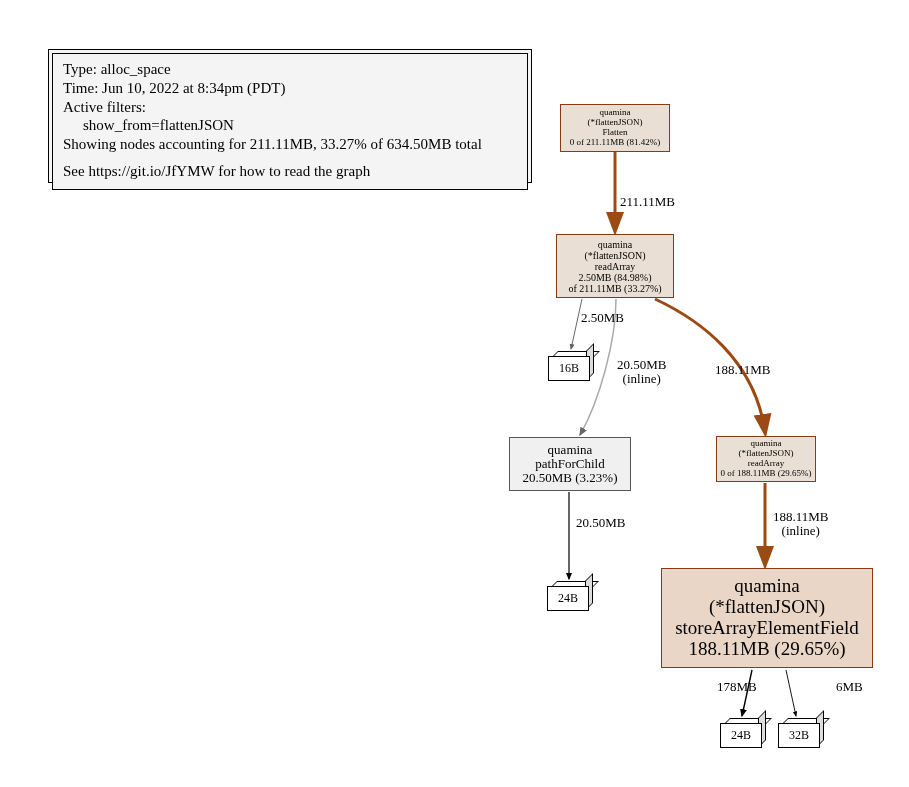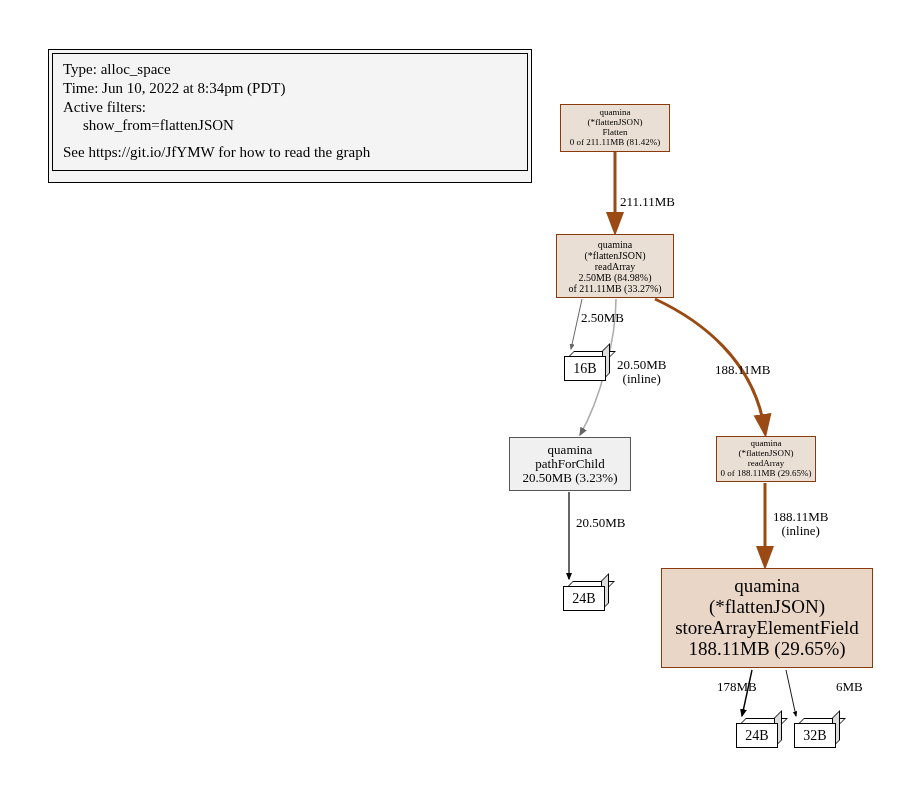--- a/index.html
+++ b/index.html
@@ -45,23 +45,22 @@
   .node.light { background: #eadfd4; color: #000; font-size: 9px; }
   .node.med   { background: #eadfd4; color: #000; font-size: 10px; }
   .node.grey  { background: #f0f0f0; border-color: #555; color:#000; font-size: 13px; }
   .node.big   { background: #ead6c6; color:#000; font-size: 19px; padding: 6px 4px; }
 
   
   .leaf {
     position: absolute;
     box-sizing: border-box;
     text-align: center;
-    font-size: 14px;
+    font-size: 12px;
     color: #000;
-    margin-left: 16px;
   }
   .leaf .top {
     position: absolute;
     left: 2px; top: 0;
     width: 100%; height: 6px;
     border: 1px solid #000;
     background: #fff;
     transform: skewX(-45deg);
     transform-origin: bottom left;
   }
@@ -104,20 +103,21 @@
 <body>
 
 <div class="stage">
 
   <div class="info-outer" style="left:48px; top:49px; width:484px; height:134px;">
     <div class="info-inner">
       <div>Type: alloc_space</div>
       <div>Time: Jun 10, 2022 at 8:34pm (PDT)</div>
       <div>Active filters:</div>
       <div class="indent">show_from=flattenJSON</div>
+      <div>Showing nodes accounting for 211.11MB, 33.27% of 634.50MB total</div>
       <div style="height:8px"></div>
       <div>See https://git.io/JfYMW for how to read the graph</div>
     </div>
   </div>
 
   <svg class="edges">
     <defs>
       <marker id="arr-brown-l" markerWidth="10" markerHeight="10" refX="6" refY="3" orient="auto">
         <path d="M0,0 L8,3 L0,6 Z" fill="#9a4a12"></path>
       </marker>

